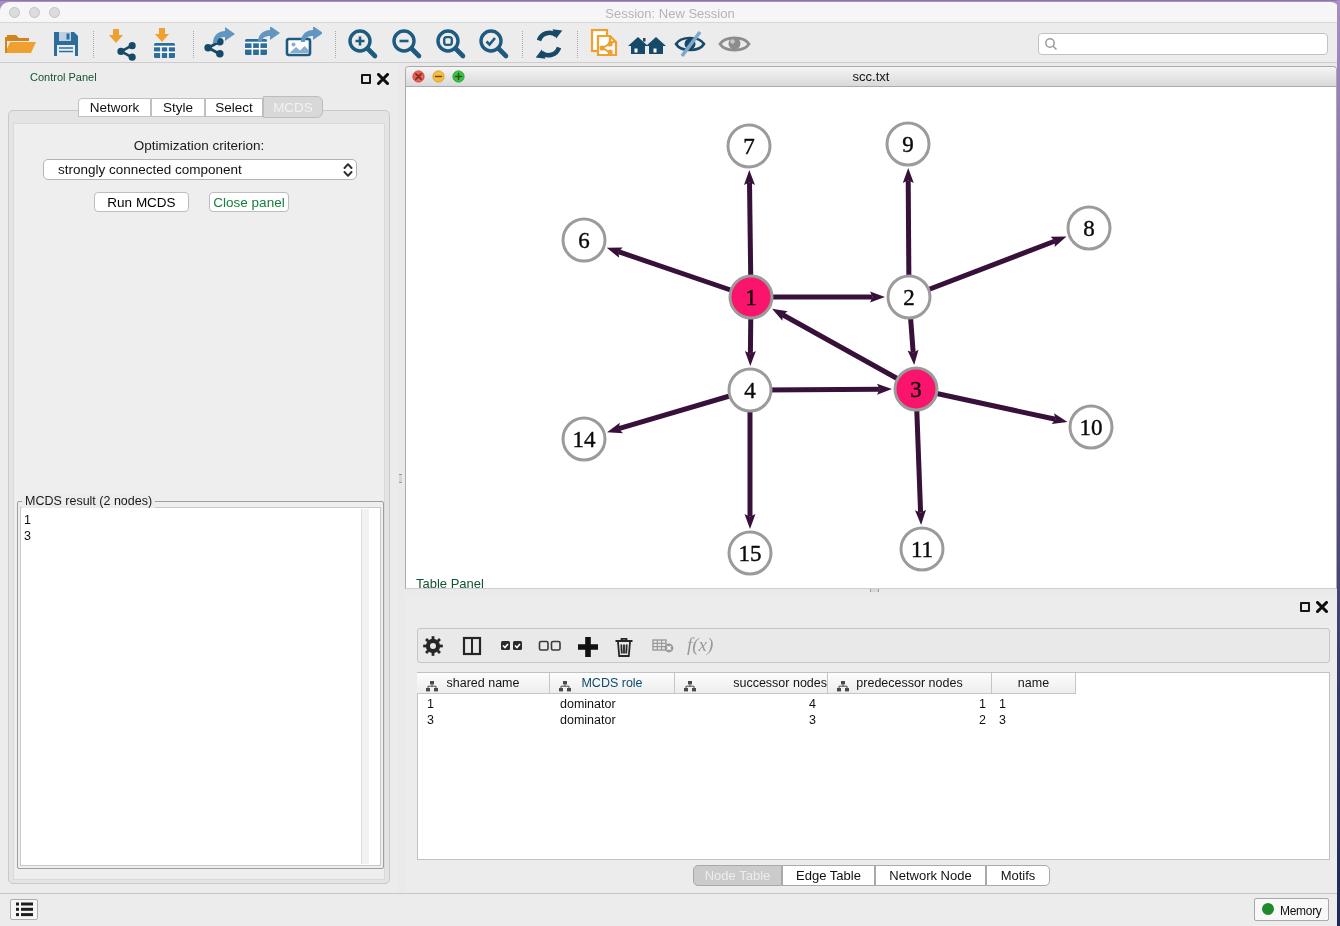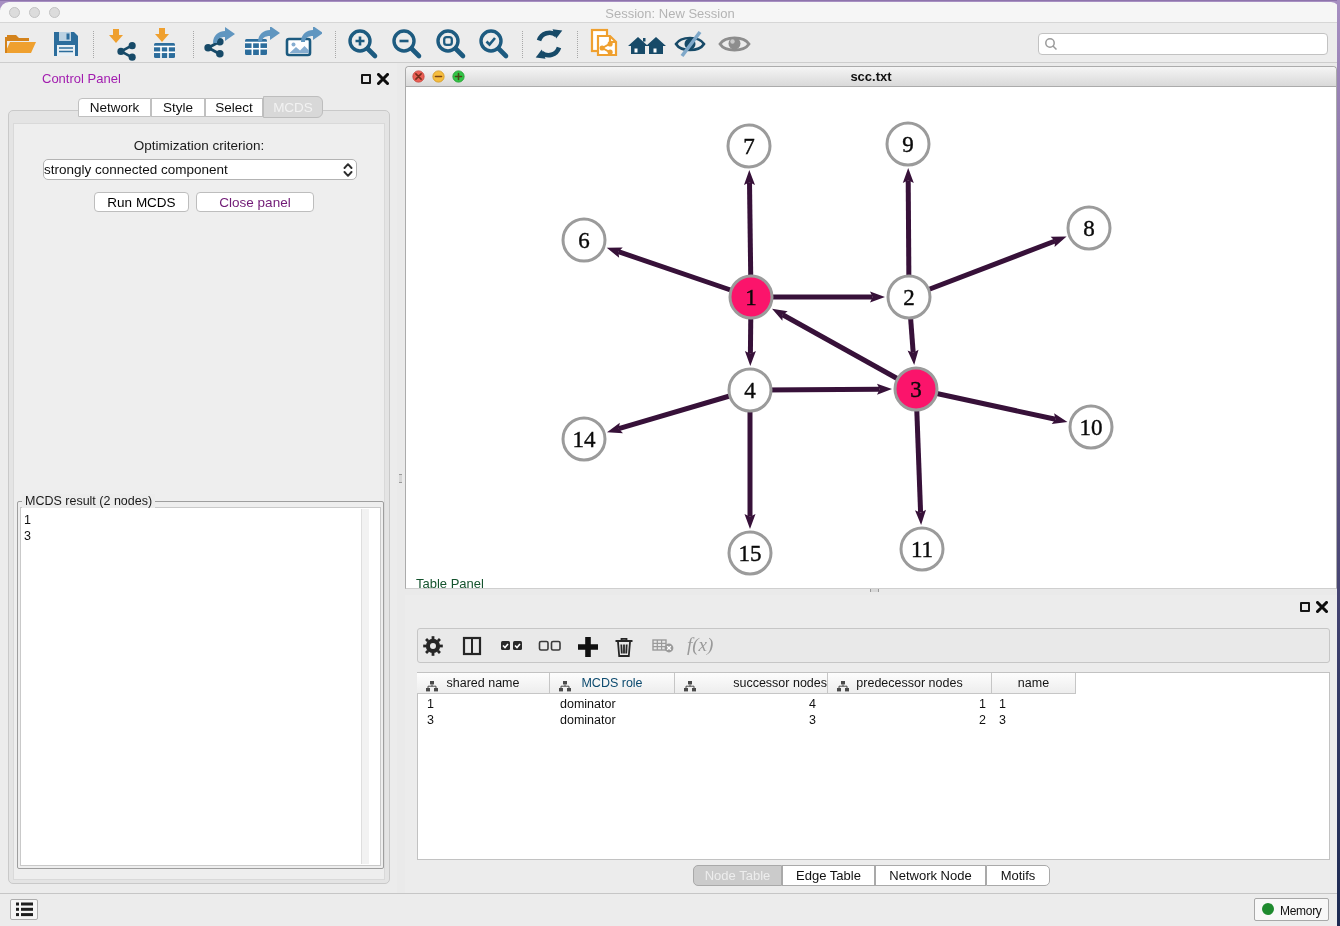--- a/index.html
+++ b/index.html
@@ -181,58 +181,58 @@
       <circle cx="18.5" cy="16.5" r="6" fill="#8d8d8d"></circle>
       <circle cx="16.5" cy="14.5" r="2.2" fill="#c9c9c9"></circle>
     </svg>
   </div>
 <div class="abs" style="left:1038px;top:33px;width:290px;height:22px;background:#fff;border:1px solid #c2c2c2;border-radius:4px"></div>
 <svg class="abs" style="left:1044px;top:37px" width="14" height="14" viewBox="0 0 14 14">
     <circle cx="6" cy="6" r="4.2" fill="none" stroke="#9a9a9a" stroke-width="1.5"></circle>
     <line x1="9" y1="9" x2="12.5" y2="12.5" stroke="#9a9a9a" stroke-width="1.5"></line>
   </svg>
 <div class="abs" style="left:0;top:63px;width:397px;height:830px;background:#ececec"></div>
-<div class="abs" style="left:42px;top:71px;width:200px;height:16px;font-size:13px;color:#a21caf">Control Panel</div>
+<div class="abs" style="left:30px;top:71px;width:200px;height:16px;font-size:11px;color:#14532d">Control Panel</div>
 <div class="abs" style="left:361px;top:74px;width:10px;height:10px;border:2px solid #161616;border-radius:1px"></div>
 <svg class="abs" style="left:377px;top:73px" width="12" height="12" viewBox="0 0 12 12">
     <path d="M1.5 1.5 L10.5 10.5 M10.5 1.5 L1.5 10.5" stroke="#0d0d0d" stroke-width="3.1" stroke-linecap="round"></path>
   </svg>
 <div class="abs" style="left:8px;top:110px;width:382px;height:774px;background:#e4e4e4;border:1px solid #c9c9c9;border-radius:5px"></div>
 <div class="abs" style="left:13px;top:123px;width:372px;height:757px;background:#eeeeee;border:1px solid #d9d9d9"></div>
 <div class="abs" style="left:78px;top:98px;width:73px;height:19px;background:#fff;border:1px solid #c0c0c0;border-radius:4px 0 0 0;font-size:13.5px;color:#111;text-align:center;line-height:18px">Network</div>
 <div class="abs" style="left:151px;top:98px;width:54px;height:19px;background:#fff;border:1px solid #c0c0c0;font-size:13.5px;color:#111;text-align:center;line-height:18px">Style</div>
 <div class="abs" style="left:205px;top:98px;width:58px;height:19px;background:#fff;border:1px solid #c0c0c0;font-size:13.5px;color:#111;text-align:center;line-height:18px">Select</div>
 <div class="abs" style="left:263px;top:96px;width:60px;height:22px;background:#d8d8d8;border:1px solid #bdbdbd;border-radius:0 6px 6px 0;font-size:13.5px;color:#f2f2f2;text-align:center;line-height:21px">MCDS</div>
 <div class="abs" style="left:29px;top:138px;width:340px;height:16px;font-size:13.5px;color:#1a1a1a;text-align:center">Optimization criterion:</div>
-<div class="abs" style="left:43px;top:159px;width:314px;height:21px;background:#fff;border:1px solid #b3b3b3;border-radius:5px;font-size:13.5px;color:#111;line-height:19px;">strongly connected component</div>
+<div class="abs" style="left:43px;top:159px;width:314px;height:21px;background:#fff;border:1px solid #b3b3b3;border-radius:5px;font-size:13.5px;color:#111;line-height:19px;padding-left:14px">strongly connected component</div>
 <svg class="abs" style="left:343px;top:163px" width="10" height="14" viewBox="0 0 10 14">
     <path d="M1.5 5 L5 1.2 L8.5 5 M1.5 9 L5 12.8 L8.5 9" fill="none" stroke="#2e2e2e" stroke-width="1.9" stroke-linecap="round" stroke-linejoin="round"></path>
   </svg>
 <div class="abs" style="left:94px;top:192px;width:95px;height:20px;background:#fff;border:1px solid #bdbdbd;border-radius:4px;font-size:13.5px;color:#000;text-align:center;line-height:19px">Run MCDS</div>
-<div class="abs" style="left:196px;top:192px;width:118px;height:20px;background:#fff;border:1px solid #bdbdbd;border-radius:4px;font-size:13.5px;color:#701a75;text-align:center;line-height:19px">Close panel</div>
+<div class="abs" style="left:209px;top:192px;width:80px;height:20px;background:#fff;border:1px solid #bdbdbd;border-radius:4px;font-size:13.5px;color:#15803d;text-align:center;line-height:19px">Close panel</div>
 <div class="abs" style="left:17px;top:501px;width:367px;height:368px;border:1px solid #9e9e9e;border-radius:2px"></div>
 <div class="abs" style="left:20px;top:507px;width:361px;height:359px;background:#fff;border:1px solid #c9c9c9"></div>
 <div class="abs" style="left:361px;top:509px;width:8px;height:355px;background:#f2f2f2;border-left:1px solid #dedede"></div>
 <div class="abs" style="left:22px;top:494px;height:14px;background:#ececec;font-size:12.5px;color:#1a1a1a;padding:0 3px;z-index:5">MCDS result (2 nodes)</div>
 <div class="abs" style="left:24px;top:512px;font-size:12.5px;color:#111;line-height:16px">1<br>3</div>
 <div class="abs" style="left:405px;top:66px;width:932px;height:523px;background:#fff;border:1px solid #ababab;border-bottom-color:#cfcfcf;border-radius:4px 4px 0 0"></div>
 <div class="abs" style="left:406px;top:67px;width:930px;height:20px;background:linear-gradient(#f5f5f5,#d9d9d9);border-bottom:1px solid #ababab;border-radius:4px 4px 0 0"></div>
 <svg class="abs" style="left:412px;top:70px" width="13" height="13" viewBox="-6.5 -6.5 13 13">
     <circle cx="0" cy="0" r="5.6" fill="#ec5f55" stroke="#c94840" stroke-width="1"></circle>
     <path d="M-2.6 -2.6 L2.6 2.6 M2.6 -2.6 L-2.6 2.6" stroke="rgba(80,30,10,0.75)" stroke-width="1.6" stroke-linecap="round"></path>
   </svg>
 <svg class="abs" style="left:432px;top:70px" width="13" height="13" viewBox="-6.5 -6.5 13 13">
     <circle cx="0" cy="0" r="5.6" fill="#f6bd3e" stroke="#d8a02c" stroke-width="1"></circle>
     <path d="M-3 0 L3 0" stroke="rgba(80,30,10,0.75)" stroke-width="1.6" stroke-linecap="round"></path>
   </svg>
 <svg class="abs" style="left:452px;top:70px" width="13" height="13" viewBox="-6.5 -6.5 13 13">
     <circle cx="0" cy="0" r="5.6" fill="#32c546" stroke="#27a437" stroke-width="1"></circle>
     <path d="M-3 0 L3 0 M0 -3 L0 3" stroke="rgba(80,30,10,0.75)" stroke-width="1.6" stroke-linecap="round"></path>
   </svg>
-<div class="abs" style="left:406px;top:69px;width:930px;height:17px;text-align:center;font-size:13px;font-weight:bold;color:#111">scc.txt</div>
+<div class="abs" style="left:406px;top:69px;width:930px;height:17px;text-align:center;font-size:13px;font-weight:normal;color:#111">scc.txt</div>
 <div class="abs" style="left:406px;top:87px;width:930px;height:501px;background:#fff"></div>
 <svg class="abs" style="left:405px;top:87px" width="932" height="499" viewBox="0 0 932 499">
     <line x1="346.0" y1="210.0" x2="344.5" y2="95.3" stroke="#371139" stroke-width="5"></line>
 <polygon points="344.3,83.0 350.0,97.9 344.5,95.3 339.0,98.1" fill="#371139"></polygon>
 <line x1="346.0" y1="210.0" x2="213.4" y2="164.7" stroke="#371139" stroke-width="5"></line>
 <polygon points="201.7,160.8 217.7,160.4 213.4,164.7 214.1,170.8" fill="#371139"></polygon>
 <line x1="346.0" y1="210.0" x2="467.7" y2="210.0" stroke="#371139" stroke-width="5"></line>
 <polygon points="480.0,210.0 465.0,215.5 467.7,210.0 465.0,204.5" fill="#371139"></polygon>
 <line x1="346.0" y1="210.0" x2="345.4" y2="266.7" stroke="#371139" stroke-width="5"></line>
 <polygon points="345.3,279.0 339.9,263.9 345.4,266.7 350.9,264.1" fill="#371139"></polygon>

